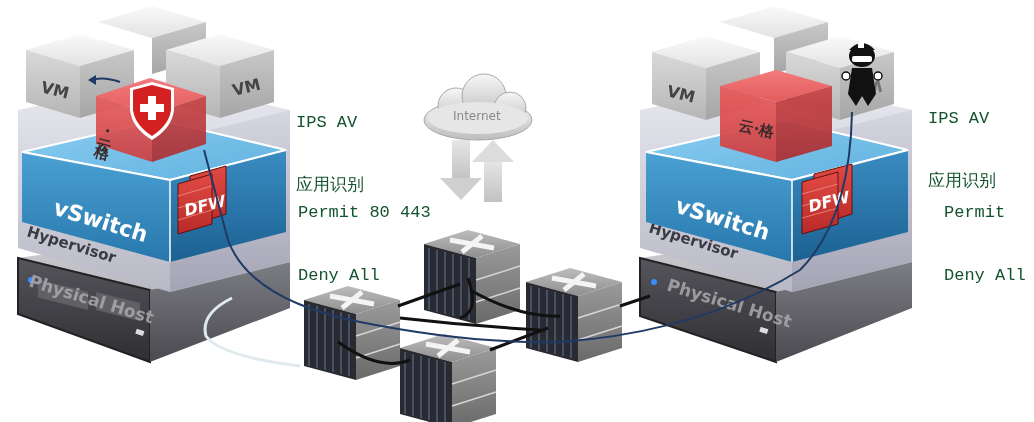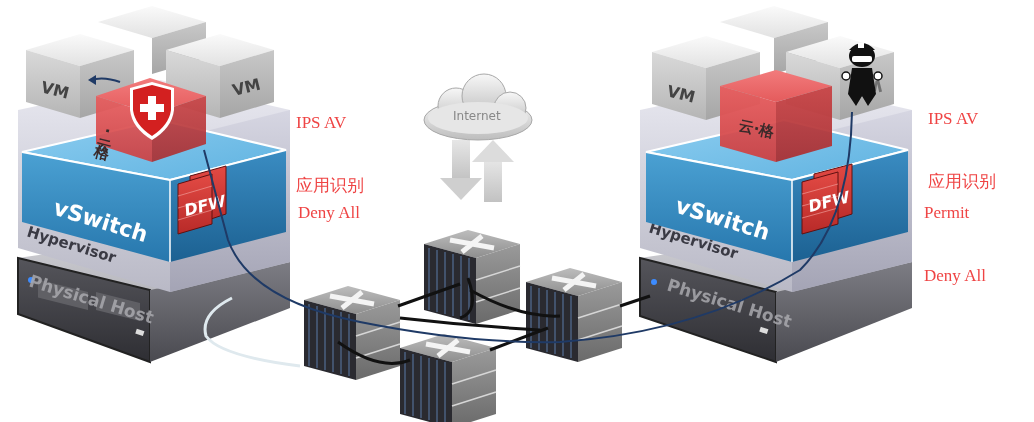--- a/index.html
+++ b/index.html
@@ -1,18 +1,18 @@
 <!DOCTYPE html>
 <html><head>
 <meta charset="utf-8">
 <style>
   html,body{margin:0;padding:0;background:#ffffff;}
   body{width:1034px;height:422px;overflow:hidden;position:relative;font-family:"DejaVu Sans","Liberation Sans",sans-serif;}
   #stage{position:absolute;left:0;top:0;width:1034px;height:422px;}
-  .lbl{position:absolute;font-size:17px;line-height:21px;color:#ef4444;white-space:pre;font-family:Liberation Serif, serif;}
+  .lbl{position:absolute;font-size:17px;line-height:21px;color:#14532d;white-space:pre;font-family:Liberation Mono, monospace;}
   svg text{font-family:"DejaVu Sans","Liberation Sans",sans-serif;}
 </style>
 </head>
 <body>
 
 <svg id="stage" width="1034" height="422" viewBox="0 0 1034 422" xmlns="http://www.w3.org/2000/svg">
   <defs>
     <linearGradient id="vmTop" x1="0" y1="0" x2="0" y2="1">
         <stop offset="0" stop-color="#fafafa"></stop>
         <stop offset="1" stop-color="#e2e2e2"></stop>
@@ -321,22 +321,23 @@
 
   <path d="M204 150 Q220 210 228 240 Q250 300 360 322 Q470 344 560 342 Q700 332 800 270 Q850 220 852 112" fill="none" stroke="#1f3a66" stroke-width="2"></path>
 
 </svg>
 
 <div class="lbl" style="left:296px;top:70px;">
   <div>IPS AV</div>
   <div>应用识别</div>
 </div>
 <div class="lbl" style="left:298px;top:160px;">
+  <div>Permit 80 443</div>
   <div>Deny All</div>
 </div>
 <div class="lbl" style="left:928px;top:66px;">
   <div>IPS AV</div>
   <div>应用识别</div>
 </div>
-<div class="lbl" style="left:924px;top:160px;">
+<div class="lbl" style="left:944px;top:160px;">
   <div>Permit</div>
   <div>Deny All</div>
 </div>
 
 </body></html>

